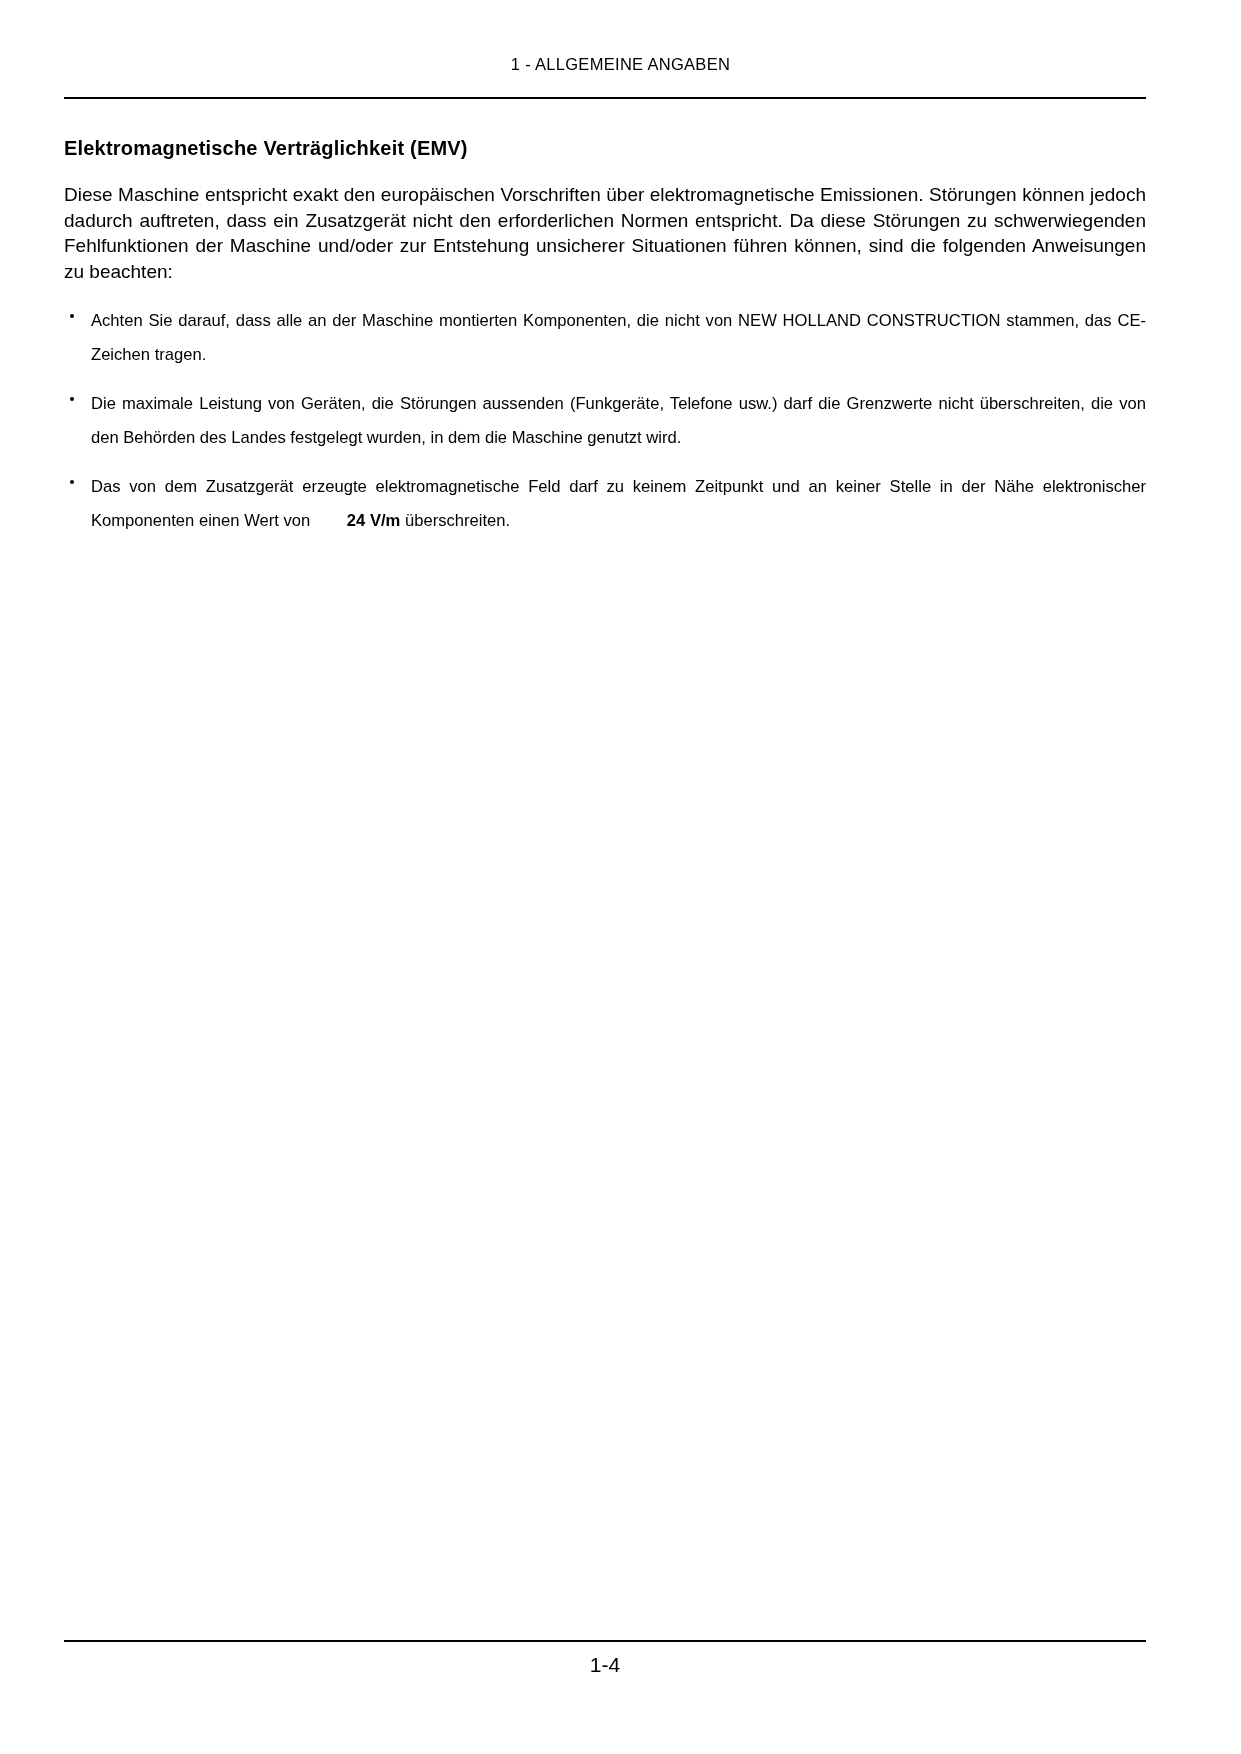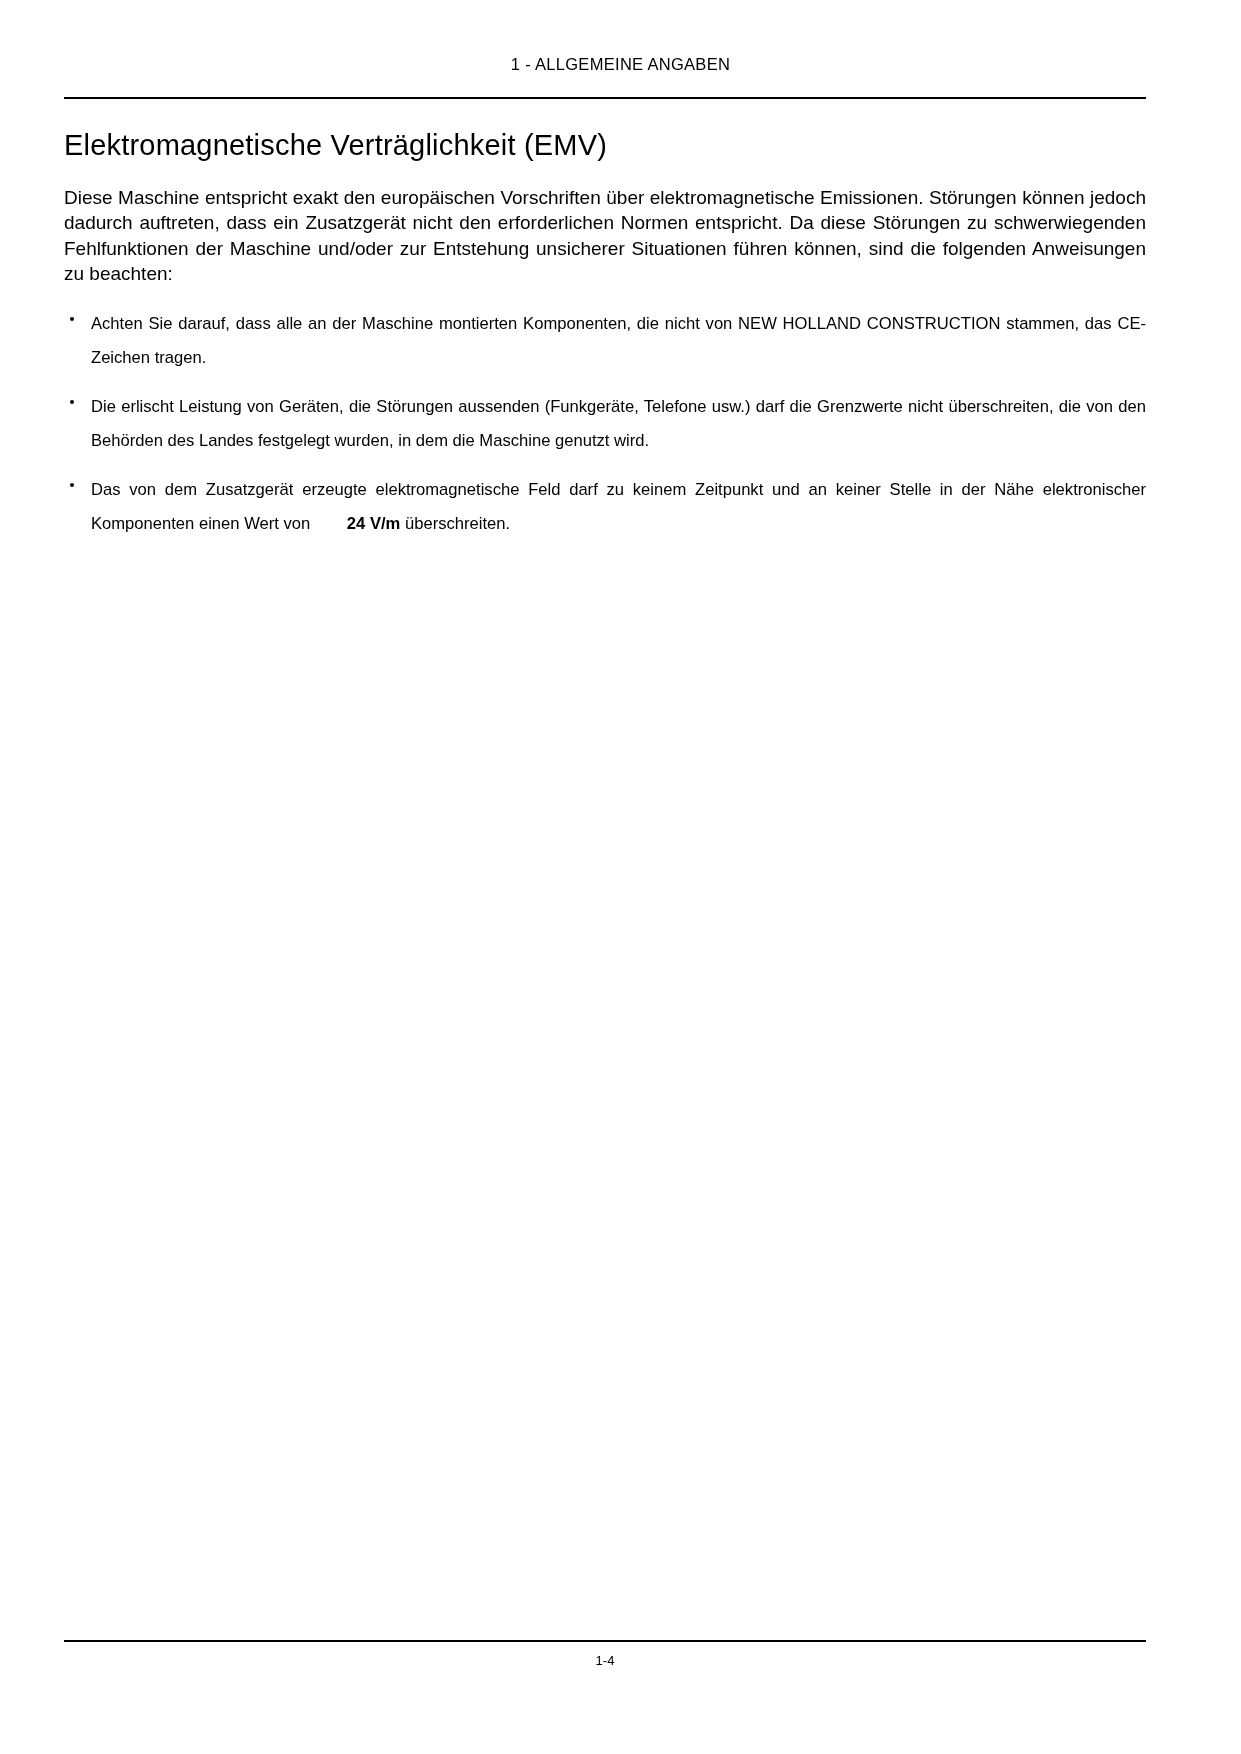--- a/index.html
+++ b/index.html
@@ -40,23 +40,23 @@
     height: 2px;
     background: #000000;
   }
   .content {
     position: absolute;
     left: 64px;
     top: 120px;
     width: 1082px;
   }
   h1.doc-title {
-    font-size: 29px;
-    font-weight: normal;
-    margin: 8px 0 22px 0;
+    font-size: 20px;
+    font-weight: bold;
+    margin: 16px 0 22px 0;
     letter-spacing: 0.2px;
     line-height: 1.2;
   }
   p.para {
     font-size: 19px;
     line-height: 25.5px;
     margin: 0 0 20px 0;
     text-align: justify;
     text-justify: inter-word;
   }
@@ -105,21 +105,21 @@
     width: 1082px;
     height: 2px;
     background: #000000;
   }
   .footer {
     position: absolute;
     left: 64px;
     top: 1653px;
     width: 1082px;
     text-align: center;
-    font-size: 13px;
+    font-size: 21px;
   }
 </style>
 </head>
 <body>
 
 <div class="page">
 
   <div class="header">1 - ALLGEMEINE ANGABEN</div>
   <div class="header-rule"></div>
 
@@ -130,21 +130,21 @@
     <p class="para">Diese Maschine entspricht exakt den europäischen Vorschriften über elektromagnetische Emissionen.  Störungen können jedoch dadurch auftreten, dass ein Zusatzgerät nicht den erforderlichen Normen entspricht.  Da diese Störungen zu schwerwiegenden Fehlfunktionen der Maschine und/oder zur Entstehung unsicherer Situationen führen können, sind die folgenden Anweisungen zu beachten:</p>
 
     <div class="bullets-block">
       <ul class="bullets">
         <li>
           <span class="dot"></span>
           <span>Achten Sie darauf, dass alle an der Maschine montierten Komponenten, die nicht von NEW HOLLAND CONSTRUCTION stammen, das CE-Zeichen tragen.</span>
         </li>
         <li>
           <span class="dot"></span>
-          <span>Die erlischt Leistung von Geräten, die Störungen aussenden (Funkgeräte, Telefone usw.) darf die Grenzwerte nicht überschreiten, die von den Behörden des Landes festgelegt wurden, in dem die Maschine genutzt wird.</span>
+          <span>Die maximale Leistung von Geräten, die Störungen aussenden (Funkgeräte, Telefone usw.) darf die Grenzwerte nicht überschreiten, die von den Behörden des Landes festgelegt wurden, in dem die Maschine genutzt wird.</span>
         </li>
         <li>
           <span class="dot"></span>
           <span>Das von dem Zusatzgerät erzeugte elektromagnetische Feld darf zu keinem Zeitpunkt und an keiner Stelle in der Nähe elektronischer Komponenten einen Wert von </span><b class="strong">24 V/m</b><span> überschreiten.</span>
         </li>
       </ul>
     </div>
 
 
   </div>

